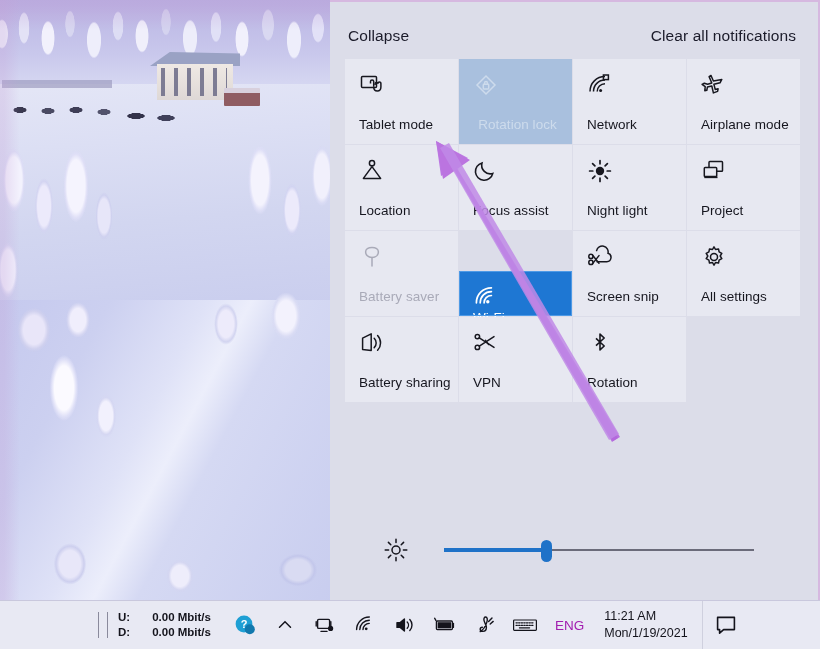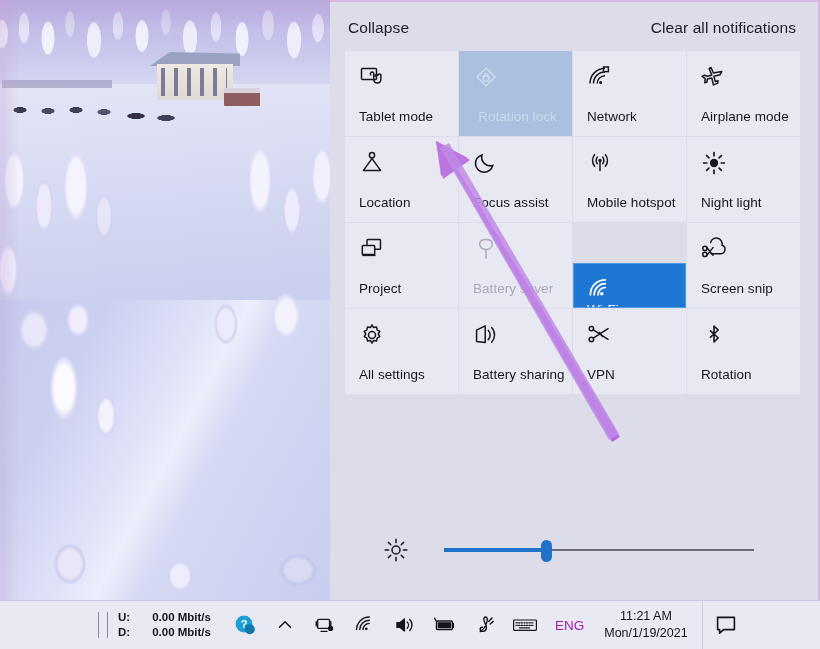--- a/index.html
+++ b/index.html
@@ -157,21 +157,21 @@
     background: #dcdde9;
     border-top: 2px solid #d6b8e0;
     border-right: 2px solid #d6b8e0;
     box-sizing: border-box;
     overflow: hidden;
   }
   #ac-header {
     display: flex;
     align-items: center;
     justify-content: space-between;
-    padding: 17px 22px 10px 18px;
+    padding: 25px 22px 10px 18px;
     font-size: 15.5px;
     color: #1b1b2a;
   }
   #ac-header .hdr-link { cursor: default; letter-spacing: .1px; }
 
   
   #tile-grid {
     display: grid;
     grid-template-columns: repeat(4, 113px);
     grid-auto-rows: 85px;
@@ -291,21 +291,21 @@
     color: #14141c;
   }
   .tb-icon svg { display: block; }
   #tb-lang {
     font-size: 13.5px; color: #a21caf;
     padding: 0 10px;
     display: flex; align-items: center; height: 49px;
   }
   #tb-clock {
     display: flex; flex-direction: column;
-    align-items: center; justify-content: center;
+    justify-content: center;
     font-size: 12.5px; color: #14141c;
     line-height: 17px;
     padding: 0 10px;
     height: 49px;
   }
   #tb-action {
     width: 46px; height: 49px;
     display: flex; align-items: center; justify-content: center;
     color: #14141c;
     border-left: 1px solid #cfd0de;
@@ -410,33 +410,20 @@
 
       <div class="tile">
         <span class="tile-icon">
           <svg viewBox="0 0 26 26" fill="none" stroke="currentColor" stroke-width="1.6" stroke-linecap="round">
             <path d="M19.8 15.4A8.6 8.6 0 0 1 9 4.9a8.8 8.8 0 1 0 10.8 10.5z"></path>
           </svg>
         </span>
         <span class="tile-label">Focus assist</span>
       </div>
 
-      <div class="tile">
-        <span class="tile-icon">
-          <svg viewBox="0 0 26 26" fill="none" stroke="currentColor" stroke-width="1.5" stroke-linecap="round">
-            <path d="M7.6 4.6a9.8 9.8 0 0 0 0 11.6"></path>
-            <path d="M18.4 4.6a9.8 9.8 0 0 1 0 11.6"></path>
-            <path d="M10.3 7.1a5.6 5.6 0 0 0 0 6.6"></path>
-            <path d="M15.7 7.1a5.6 5.6 0 0 1 0 6.6"></path>
-            <circle cx="13" cy="10.4" r="1.7" fill="currentColor" stroke="none"></circle>
-            <path d="M13 12.1v8.4"></path>
-          </svg>
-        </span>
-        <span class="tile-label">Mobile hotspot</span>
-      </div>
 
       <div class="tile">
         <span class="tile-icon">
           <svg viewBox="0 0 26 26" fill="none" stroke="currentColor" stroke-width="1.7" stroke-linecap="round">
             <circle cx="13" cy="13" r="4.2" fill="currentColor" stroke="none"></circle>
             <path d="M13 2.6v3.2M13 20.2v3.2M2.6 13h3.2M20.2 13h3.2M5.6 5.6l2.3 2.3M18.1 18.1l2.3 2.3M20.4 5.6l-2.3 2.3M7.9 18.1l-2.3 2.3"></path>
           </svg>
         </span>
         <span class="tile-label">Night light</span>
       </div>

